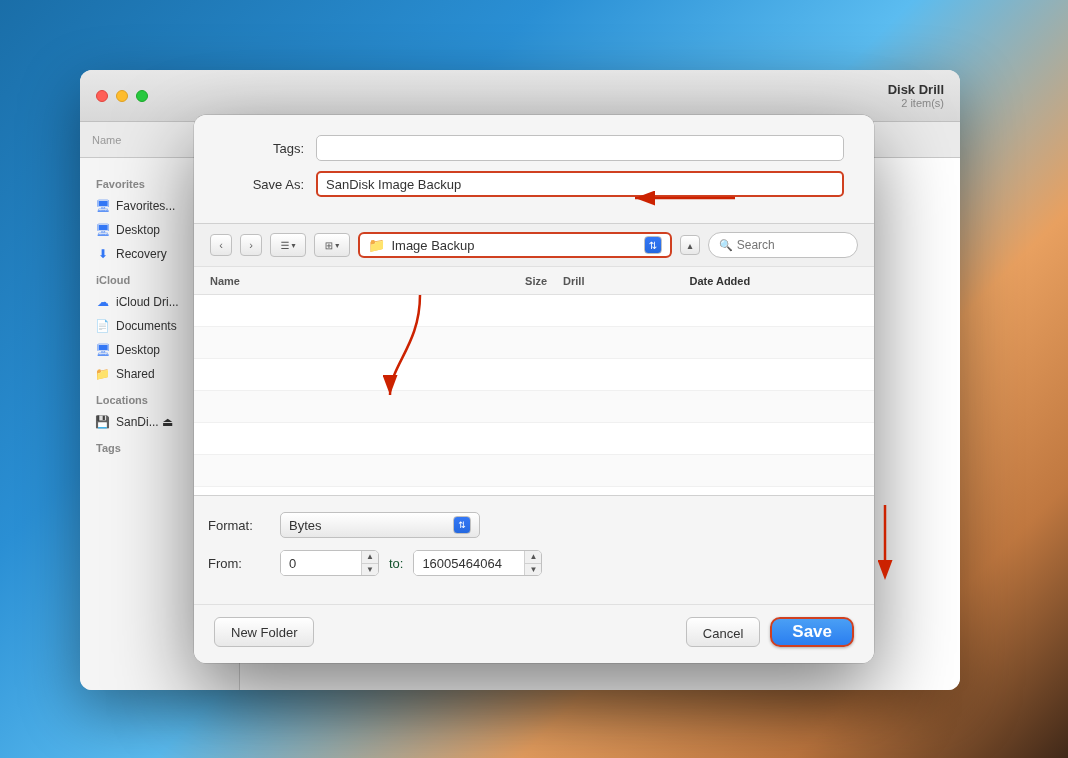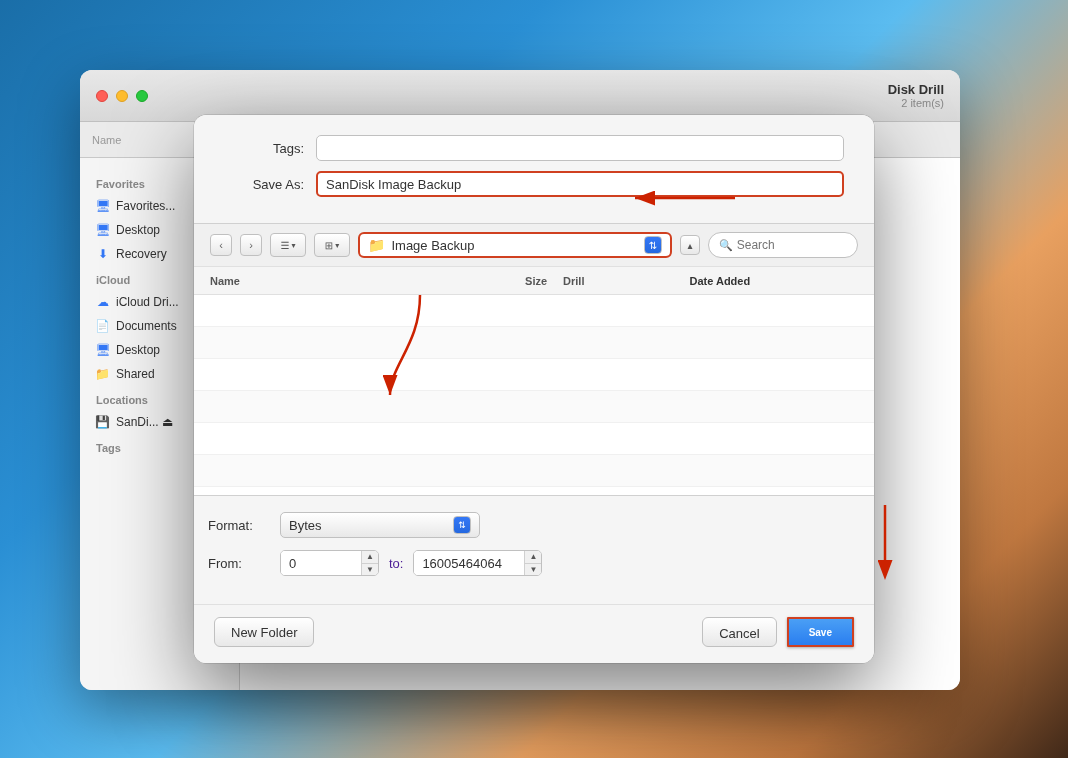--- a/index.html
+++ b/index.html
@@ -400,21 +400,21 @@
       background: #f0f0f0;
       font-size: 8px;
       color: #555;
       border: none;
       padding: 0 4px;
     }
     .stepper-btn:first-child { border-bottom: 1px solid #d0d0d0; }
 
     .to-label {
       font-size: 13px;
-      color: #4c1d95;
+      color: #14532d;
       margin: 0 10px;
     }
 
     
     .dialog-buttons {
       display: flex;
       align-items: center;
       justify-content: space-between;
       padding: 12px 20px 16px;
       background: #f5f5f5;
@@ -448,23 +448,23 @@
       font-size: 13px;
       color: #333;
       cursor: pointer;
       font-family: inherit;
     }
 
     .btn-save {
       height: 30px;
       padding: 0 20px;
       border: none;
-      border-radius: 1px;
+      border-radius: 10px;
       background: linear-gradient(180deg, #4a9ff5 0%, #2a7ef0 100%);
-      font-size: 10px;
+      font-size: 17px;
       font-weight: 600;
       color: #fff;
       cursor: pointer;
       font-family: inherit;
       box-shadow: 0 1px 3px rgba(0,0,0,0.3);
       border: 2px solid #d04020;
     }
 
     
     .arrow-right-1 {

